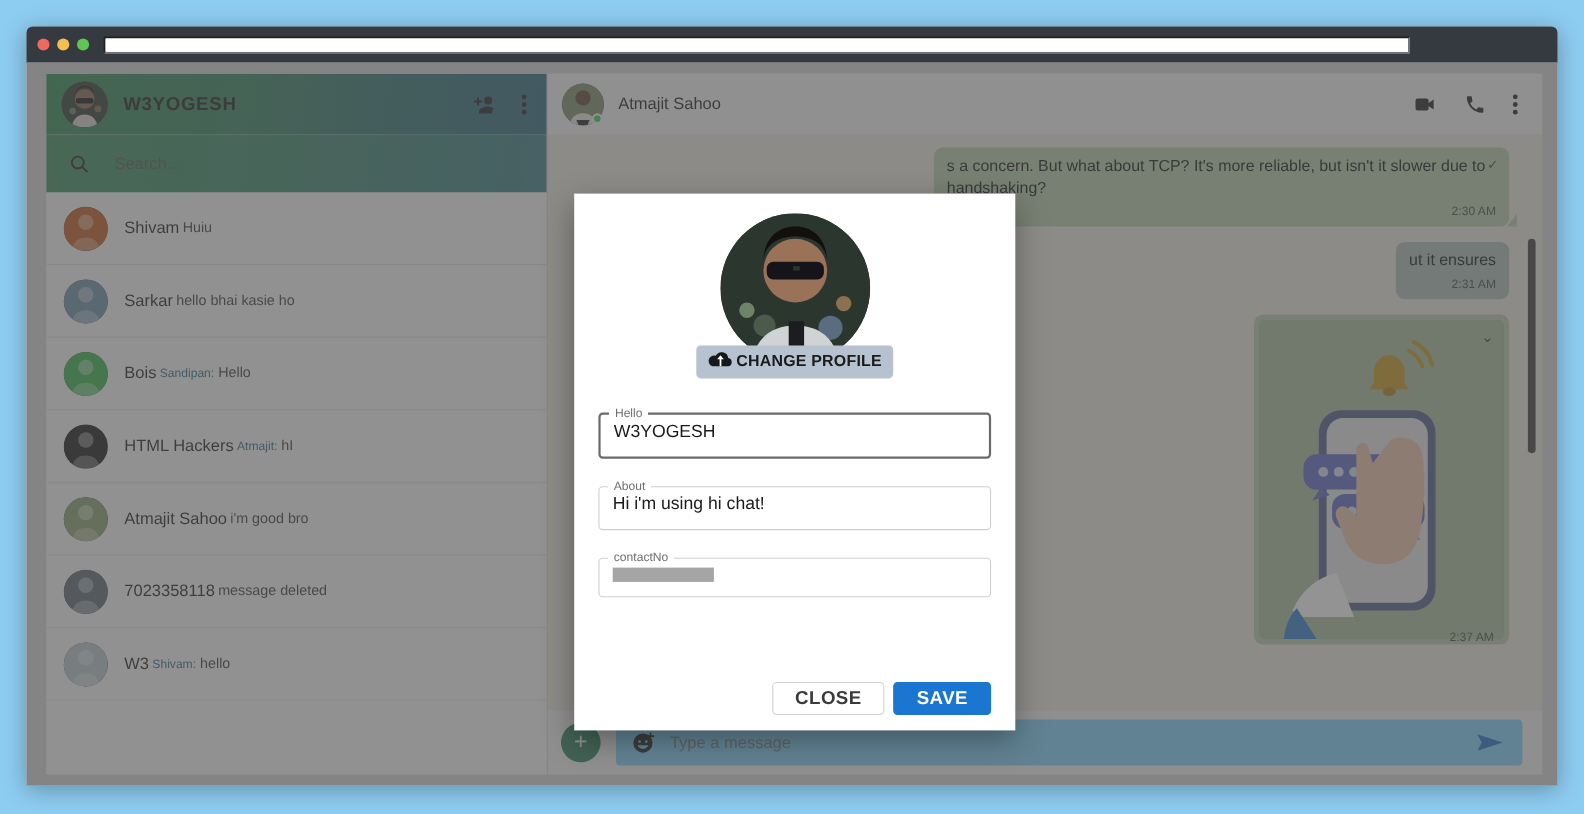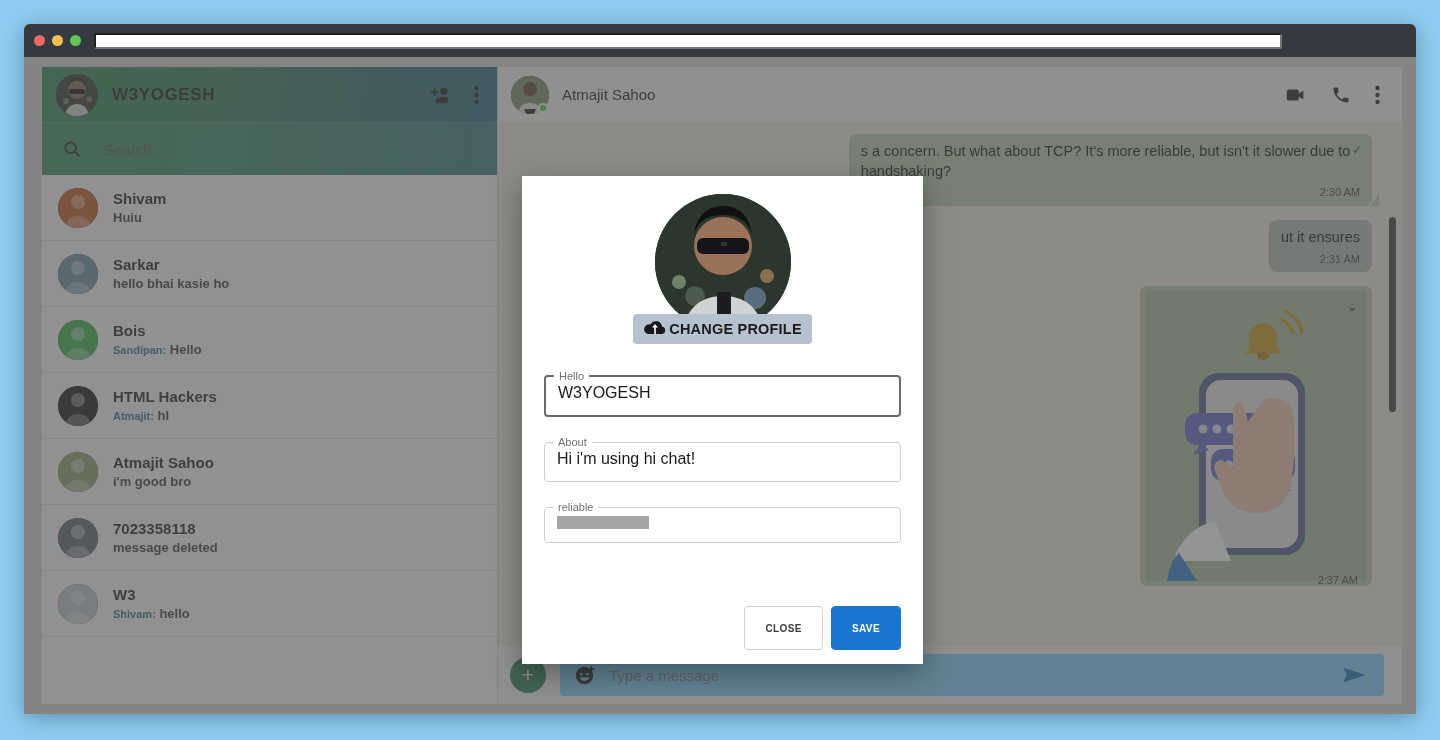--- a/index.html
+++ b/index.html
@@ -92,21 +92,21 @@
 
   .chatlist { flex: 1; overflow: hidden; background: #fafafa; }
   .chat-item {
     height: 66px;
     display: flex; align-items: center; gap: 15px;
     padding: 0 16px;
     border-bottom: 1px solid #e2e2e2;
     cursor: pointer;
   }
   .chat-item .avatar { width: 40px; height: 40px; flex: 0 0 40px; }
-  .ci-text { display: flex; flex-direction: column; gap: 3px; min-width: 0; font-weight: bold; }
+  .ci-text { display: flex; gap: 3px; min-width: 0; }
   .ci-name { font-size: 15px; color: #1e1e1e; }
   .ci-msg { font-size: 13px; color: #3c3c3c; white-space: nowrap; }
   .ci-sender { color: #2d6f8e; font-size: 11px; }
 
   
   .chatpanel {
     flex: 1; display: flex; flex-direction: column;
     position: relative; background: #efeae2;
     margin-left: 1px;
   }
@@ -251,23 +251,23 @@
   }
   .redacted {
     margin: 3px 12px 13px 12px;
     width: 92px; height: 13px; background: #a5a5a5;
   }
   .modal-actions {
     margin-top: auto; margin-bottom: 14px;
     display: flex; justify-content: flex-end; gap: 8px;
   }
   .btn {
-    font-family: inherit; font-size: 10px; font-weight: 600;
+    font-family: inherit; font-size: 17px; font-weight: 600;
     letter-spacing: .4px; border-radius: 4px; cursor: pointer;
-    height: 44px; padding: 0 20px;
+    height: 30px; padding: 0 20px;
   }
   .btn-close { background: #fff; color: #3b3b3b; border: 1px solid #d2d2d2; }
   .btn-save { background: #1b76d1; color: #fff; border: 1px solid #1b76d1; }
 </style>
 </head>
 <body>
 
 <div id="root">
 
   <div class="browser">
@@ -566,21 +566,21 @@
             <legend>Hello</legend>
             <input value="W3YOGESH" style="">
           </fieldset>
 
           <fieldset class="field">
             <legend>About</legend>
             <input value="Hi i'm using hi chat!" style="">
           </fieldset>
 
           <fieldset class="field">
-            <legend>reliable</legend>
+            <legend>contactNo</legend>
             <div class="redacted"></div>
           </fieldset>
         </div>
 
         <div class="modal-actions">
           <button class="btn btn-close">CLOSE</button>
           <button class="btn btn-save">SAVE</button>
         </div>
       </div>
 

